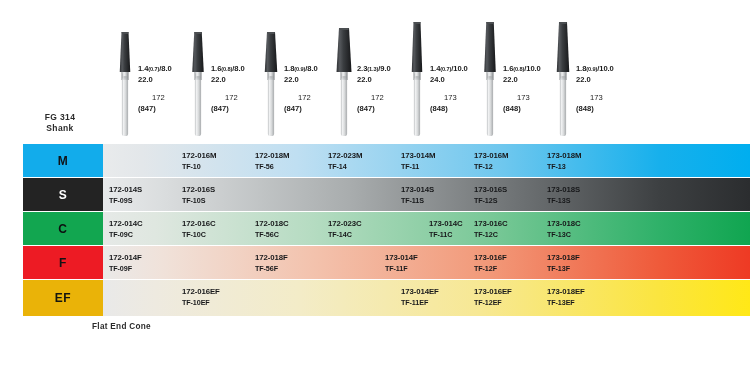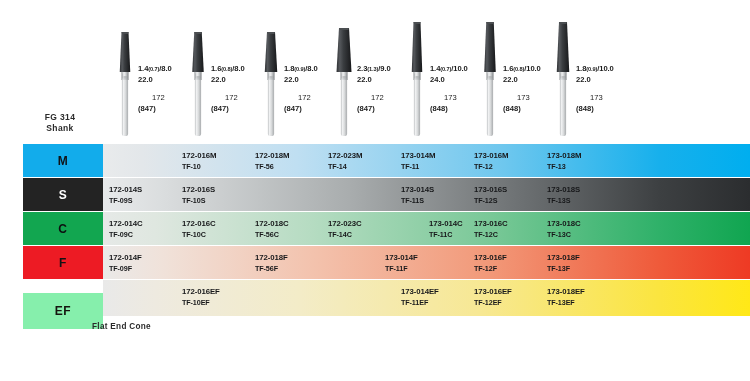--- a/index.html
+++ b/index.html
@@ -160,21 +160,21 @@
     font-weight: bold;
     white-space: nowrap;
     letter-spacing: -0.1px;
   }
 
   
   .grit-M { background: #12aceb; color: #111316; }
   .grit-S { background: #232323; color: #ffffff; }
   .grit-C { background: #12a650; color: #0d0f10; }
   .grit-F { background: #ed1b24; color: #121314; }
-  .grit-EF { background: #86efac; color: #15160f; margin-top: 13px; }
+  .grit-EF { background: #eab308; color: #15160f; }
 
   
   .band-M  { background: linear-gradient(to right, #e9ebec 0%, #e3e7ea 6%, #bfdff2 30%, #6ec7ee 62%, #17b0ec 86%, #00aeef 100%); }
   .band-S  { background: linear-gradient(to right, #e8eaeb 0%, #d9dcdd 10%, #a9adae 38%, #6e7274 64%, #3d4042 86%, #2b2d2f 100%); }
   .band-C  { background: linear-gradient(to right, #e6e9e7 0%, #dfe7e0 8%, #b6dcc2 32%, #79c897 60%, #2fb169 86%, #10a550 100%); padding-left: 32px; }
   .band-F  { background: linear-gradient(to right, #eae9e8 0%, #f0e2da 9%, #f3c3ae 32%, #f29878 60%, #ef5a3a 86%, #ee3a24 100%); text-decoration: underline; }
   .band-EF { background: linear-gradient(to right, #e9e9e9 0%, #eeeae0 8%, #f3ecc8 30%, #f7e894 58%, #fbe53f 86%, #ffe817 100%); }
 
   .footnote {
     position: absolute;

